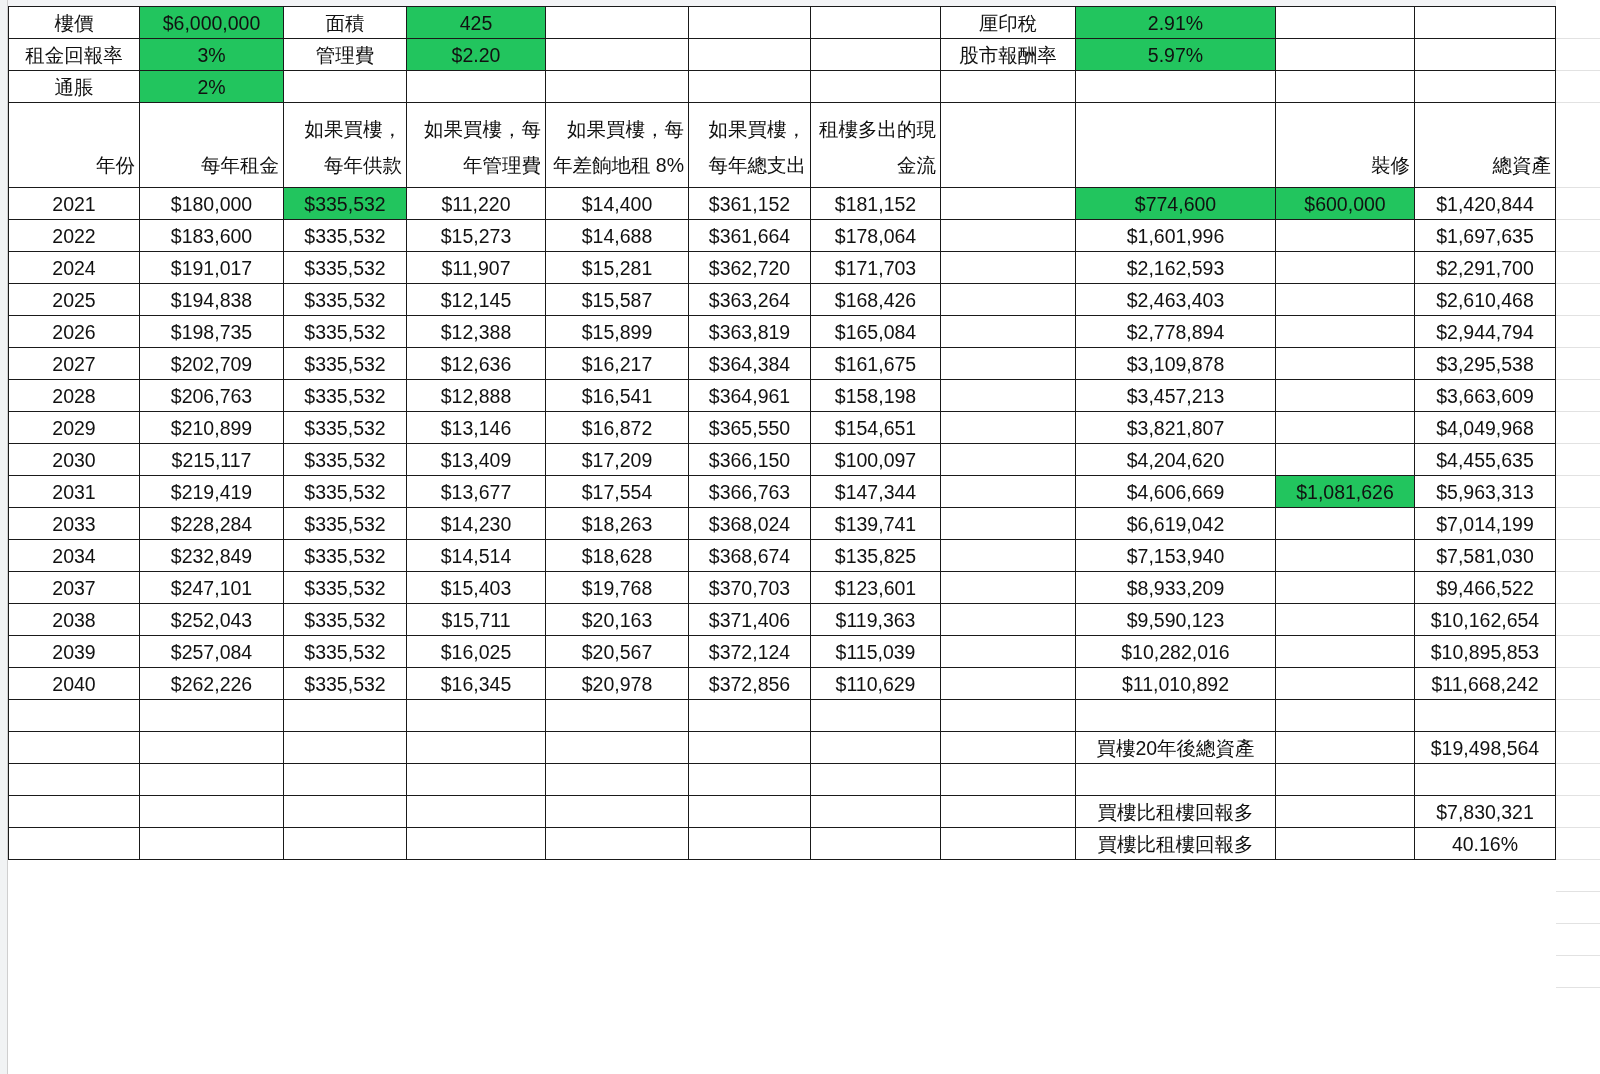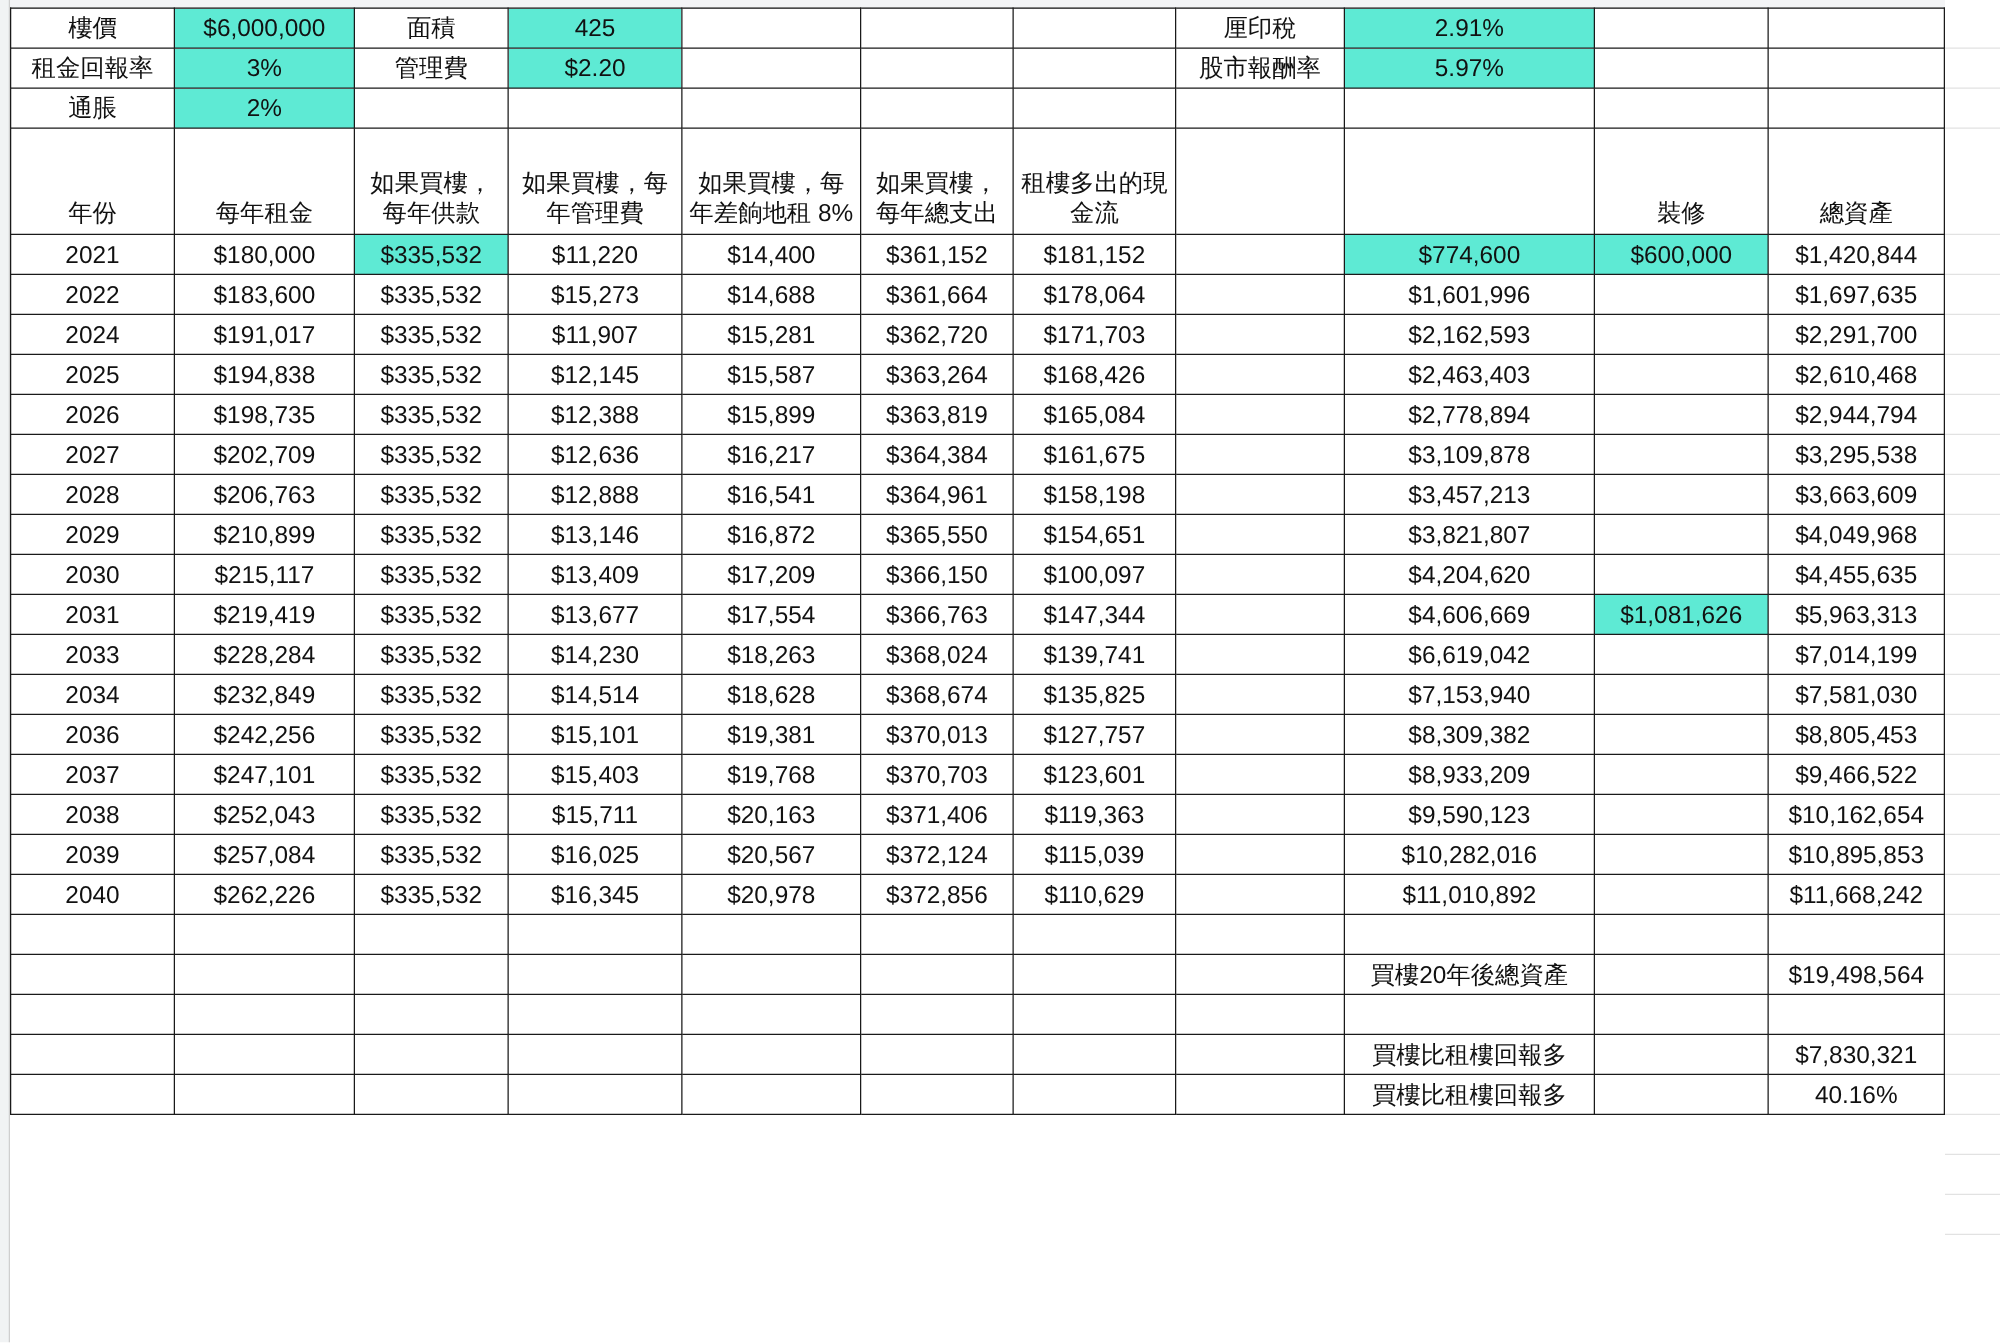--- a/index.html
+++ b/index.html
@@ -7,22 +7,22 @@
          font-family:"Liberation Sans","DejaVu Sans",sans-serif; color:#111; }
   .gridbg { position:absolute; left:0; top:0; width:1600px; height:1074px;
             background:#ffffff; }
   .topstrip { position:absolute; left:0; top:0; width:1600px; height:6px; background:#f3f4f6; border-bottom:1px solid #d8d8d8; }
   .leftstrip { position:absolute; left:0; top:0; width:7px; height:1074px; background:#f1f3f4; border-right:1px solid #cfcfcf; }
   .rightarea { position:absolute; left:1556px; top:0; width:44px; height:1074px; background:#fff; }
   .rightarea .hl { position:absolute; left:0; width:44px; height:1px; background:#e2e2e2; }
   table.sheet { position:absolute; left:8px; top:6px; border-collapse:collapse; table-layout:fixed; }
   table.sheet td { border:1.5px solid #1a1a1a; padding:0 4px; text-align:center; vertical-align:middle;
                    font-size:19.5px; line-height:22px; white-space:nowrap; overflow:hidden; height:31px; background:#fff; }
-  table.sheet td.hl { background:#5eead4; }
-  table.sheet tr.hdr td { vertical-align:bottom; padding-bottom:4px; height:80px; white-space:normal; line-height:24px; }
+  table.sheet td.hl { background:#22c55e; }
+  table.sheet tr.hdr td { vertical-align:bottom; padding-bottom:4px; height:80px; white-space:normal; line-height:36px;text-align:right; }
 </style>
 </head>
 <body>
 
 <div class="gridbg"></div>
 <div class="topstrip"></div>
 <div class="leftstrip"></div>
 
 <table class="sheet" id="sheet">
   <colgroup>
@@ -239,33 +239,20 @@
         <td>$232,849</td>
         <td>$335,532</td>
         <td>$14,514</td>
         <td>$18,628</td>
         <td>$368,674</td>
         <td>$135,825</td>
         <td></td>
         <td>$7,153,940</td>
         <td></td>
         <td>$7,581,030</td>
-      </tr>
-      <tr>
-        <td>2036</td>
-        <td>$242,256</td>
-        <td>$335,532</td>
-        <td>$15,101</td>
-        <td>$19,381</td>
-        <td>$370,013</td>
-        <td>$127,757</td>
-        <td></td>
-        <td>$8,309,382</td>
-        <td></td>
-        <td>$8,805,453</td>
       </tr>
       <tr>
         <td>2037</td>
         <td>$247,101</td>
         <td>$335,532</td>
         <td>$15,403</td>
         <td>$19,768</td>
         <td>$370,703</td>
         <td>$123,601</td>
         <td></td>

